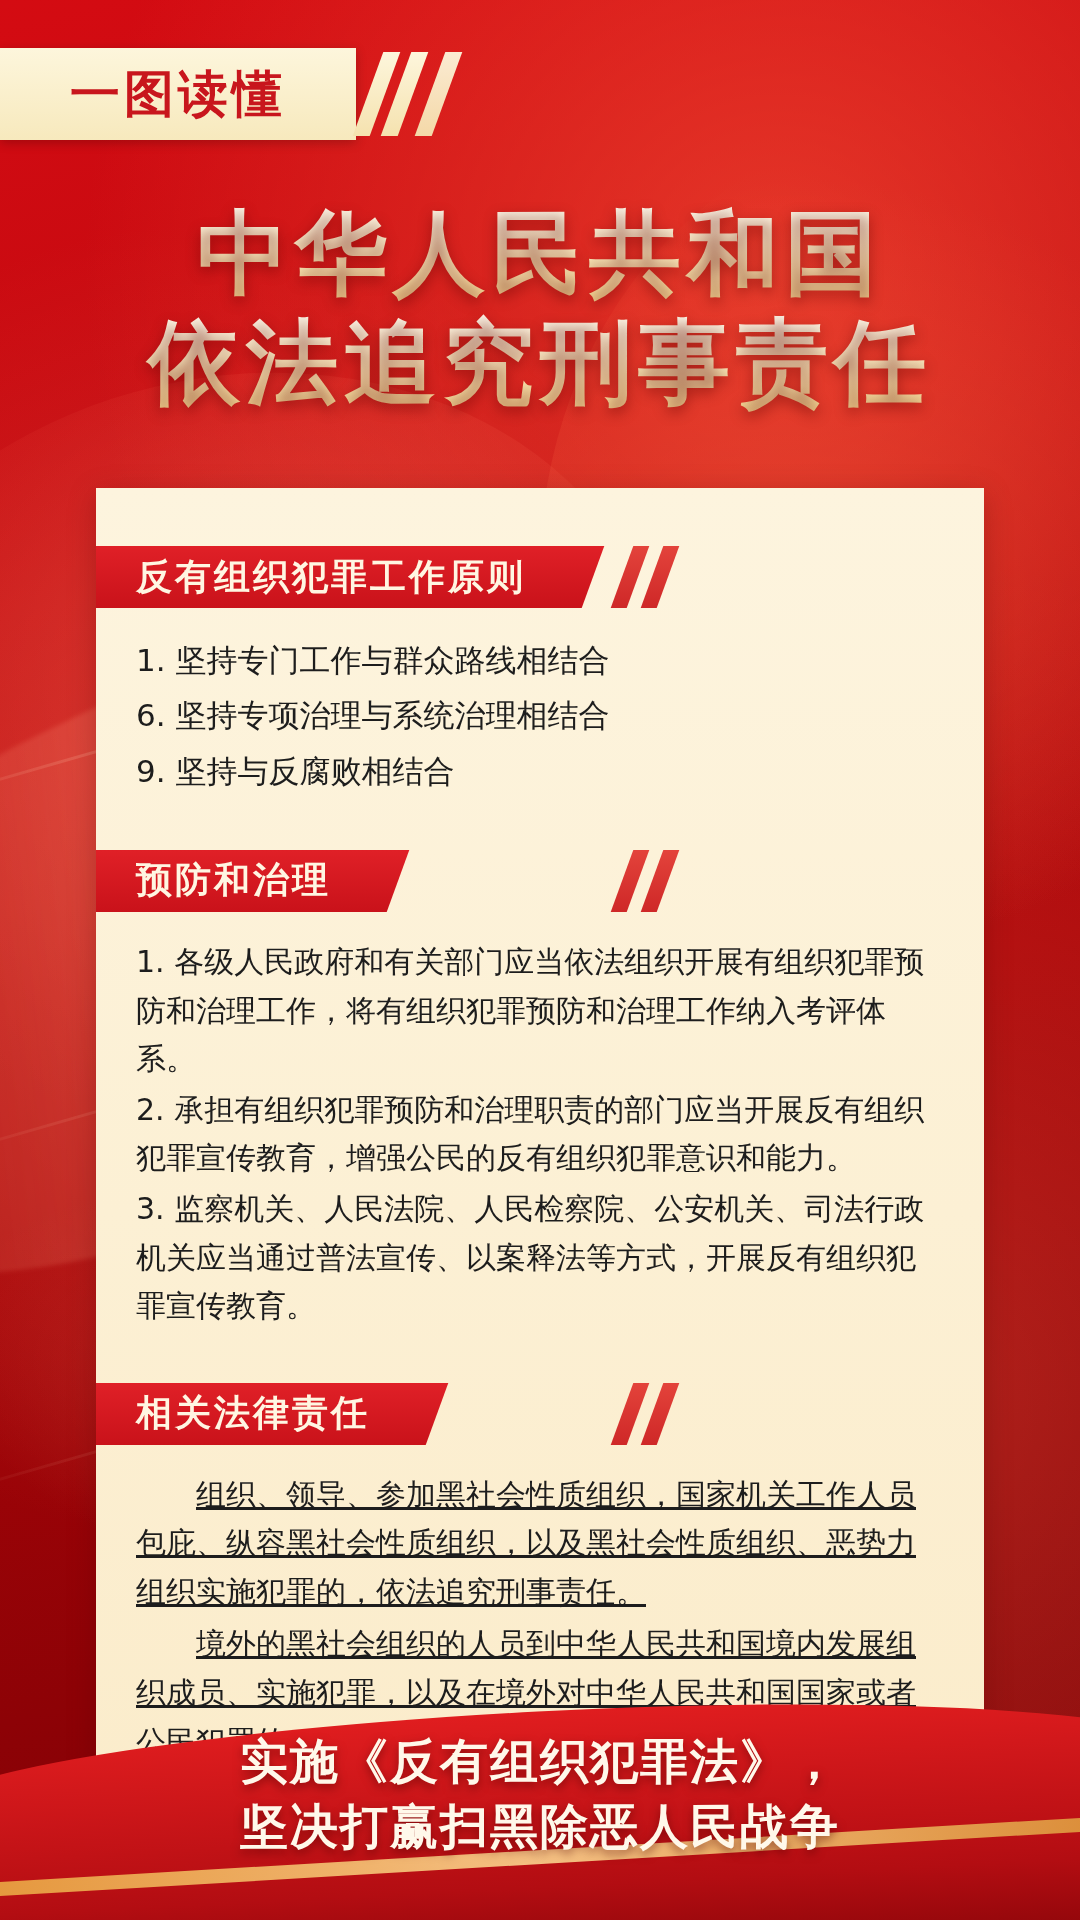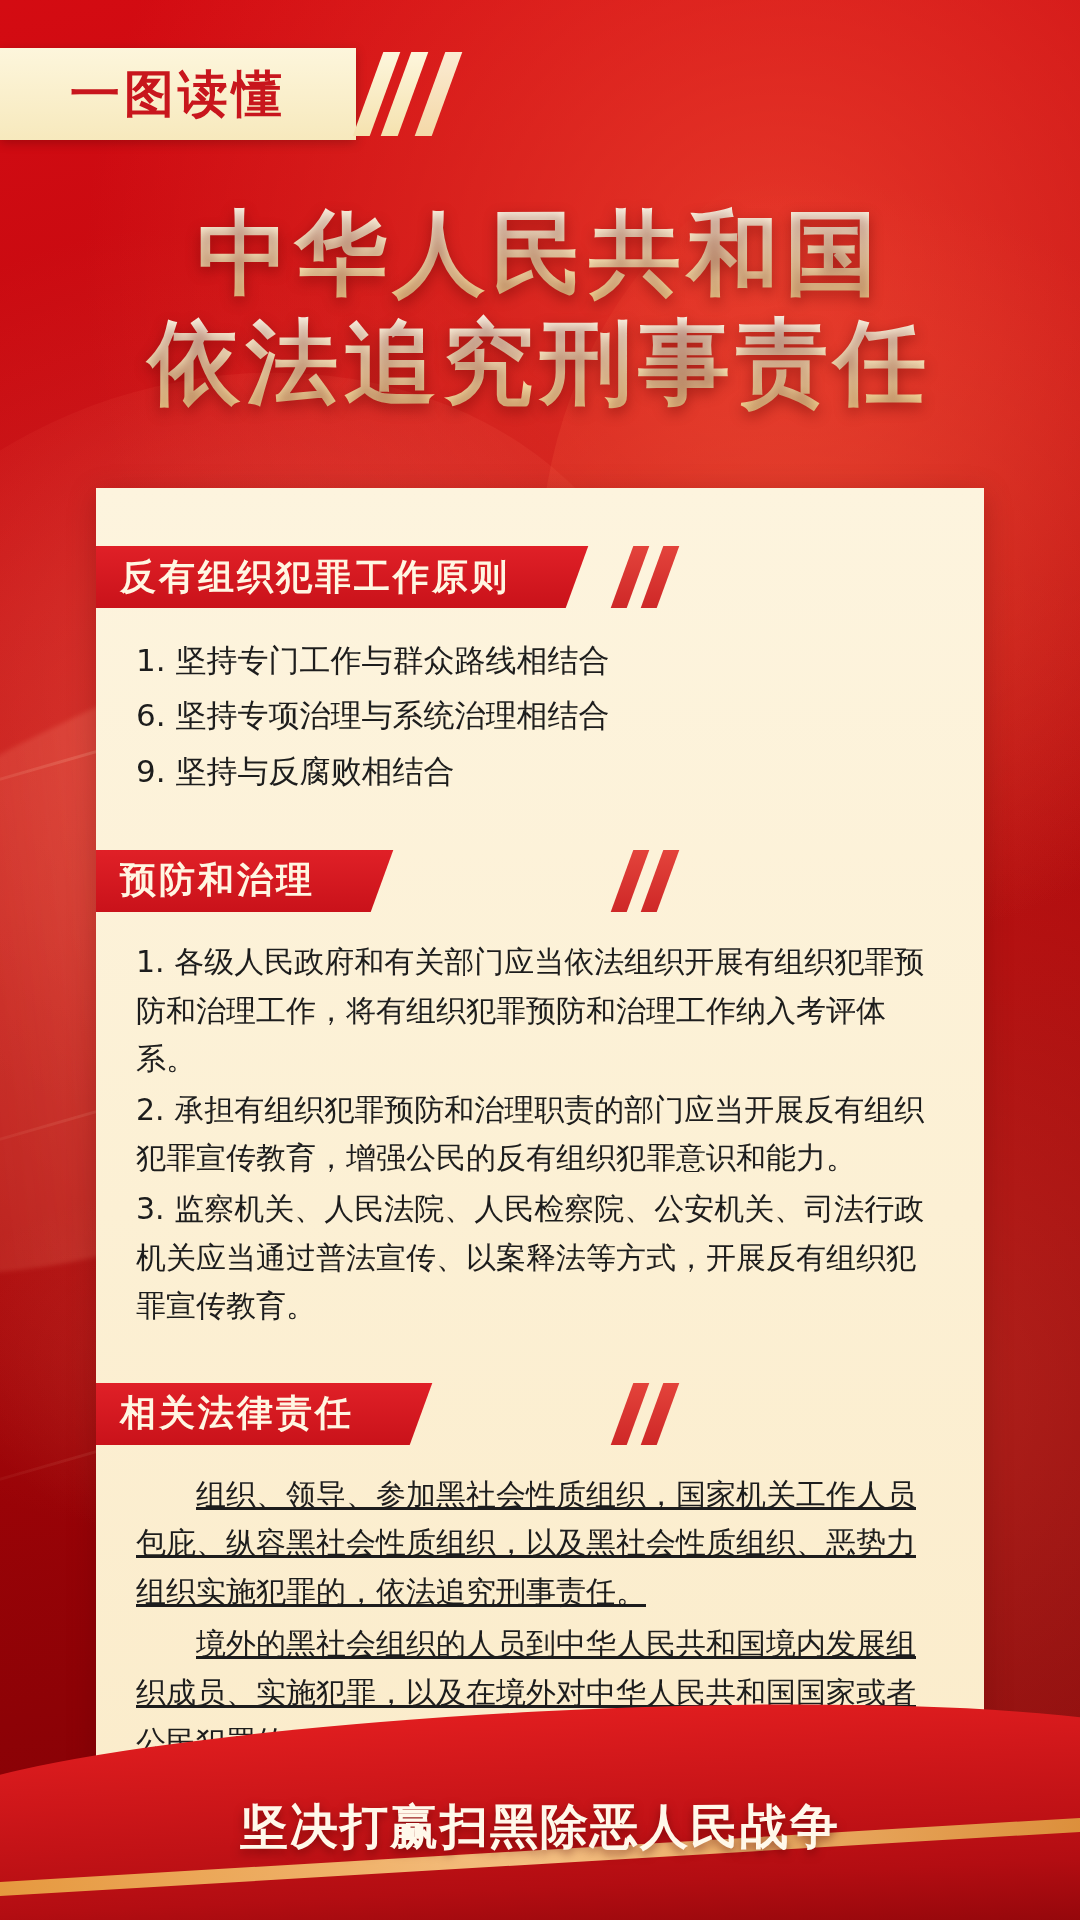--- a/index.html
+++ b/index.html
@@ -137,21 +137,21 @@
     margin-top: 52px;
   }
   .banner-wrap.first { margin-top: 58px; }
   .banner {
     position: absolute;
     left: 0; top: 0;
     height: 62px;
     background: linear-gradient(180deg, #e02027 0%, #c9121a 100%);
     display: flex;
     align-items: center;
-    padding-left: 24px;
+    padding-left: 40px;
     padding-right: 46px;
   }
   .banner::after {
     content: "";
     position: absolute;
     right: -21px; top: 0;
     width: 42px; height: 62px;
     background: linear-gradient(180deg, #e02027 0%, #c9121a 100%);
     transform: skewX(-20deg);
   }
@@ -309,16 +309,17 @@
 
   </div>
 
   <div class="bottom">
     <div class="gold-band"></div>
     <div class="red-wave2"></div>
     <div class="red-wave"></div>
     <div class="gold-band2"></div>
   </div>
   <div class="slogan">
+    <div class="slogan-line">实施《反有组织犯罪法》，</div>
     <div class="slogan-line">坚决打赢扫黑除恶人民战争</div>
   </div>
 
 </div>
 
 </body></html>

